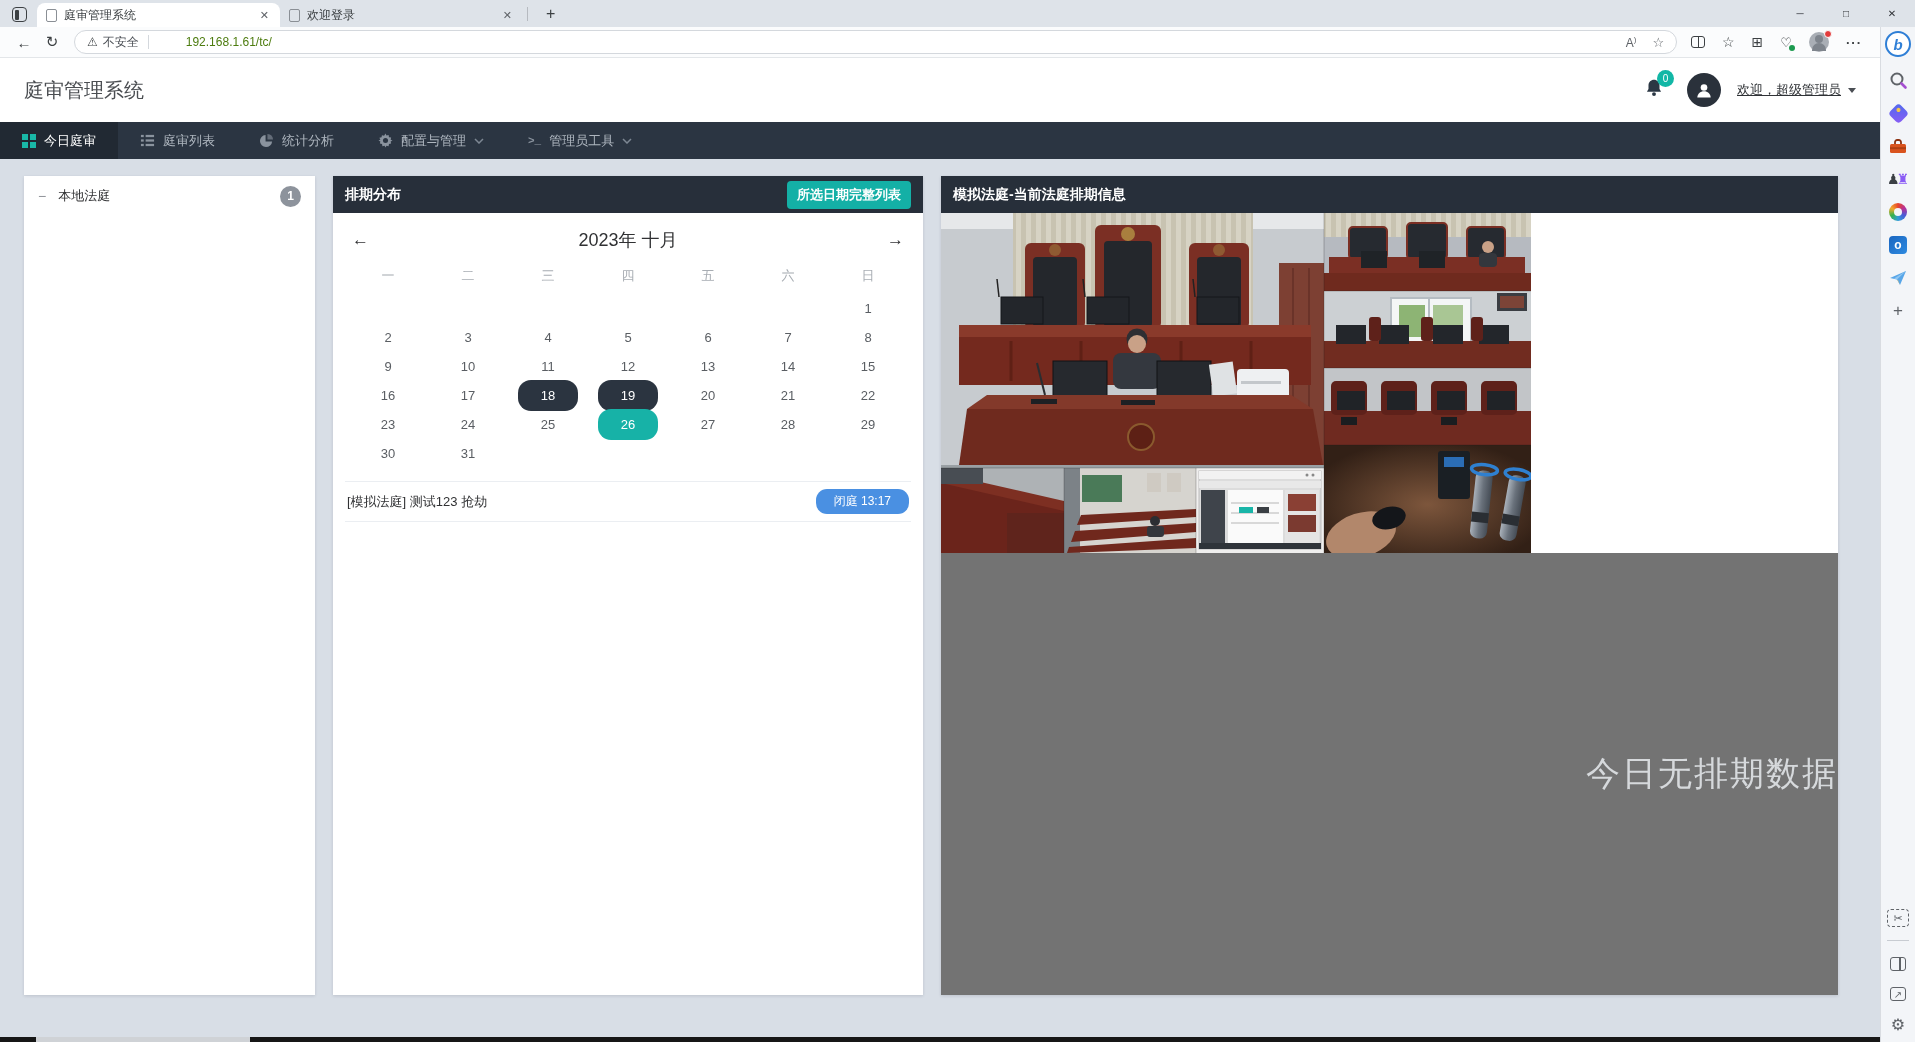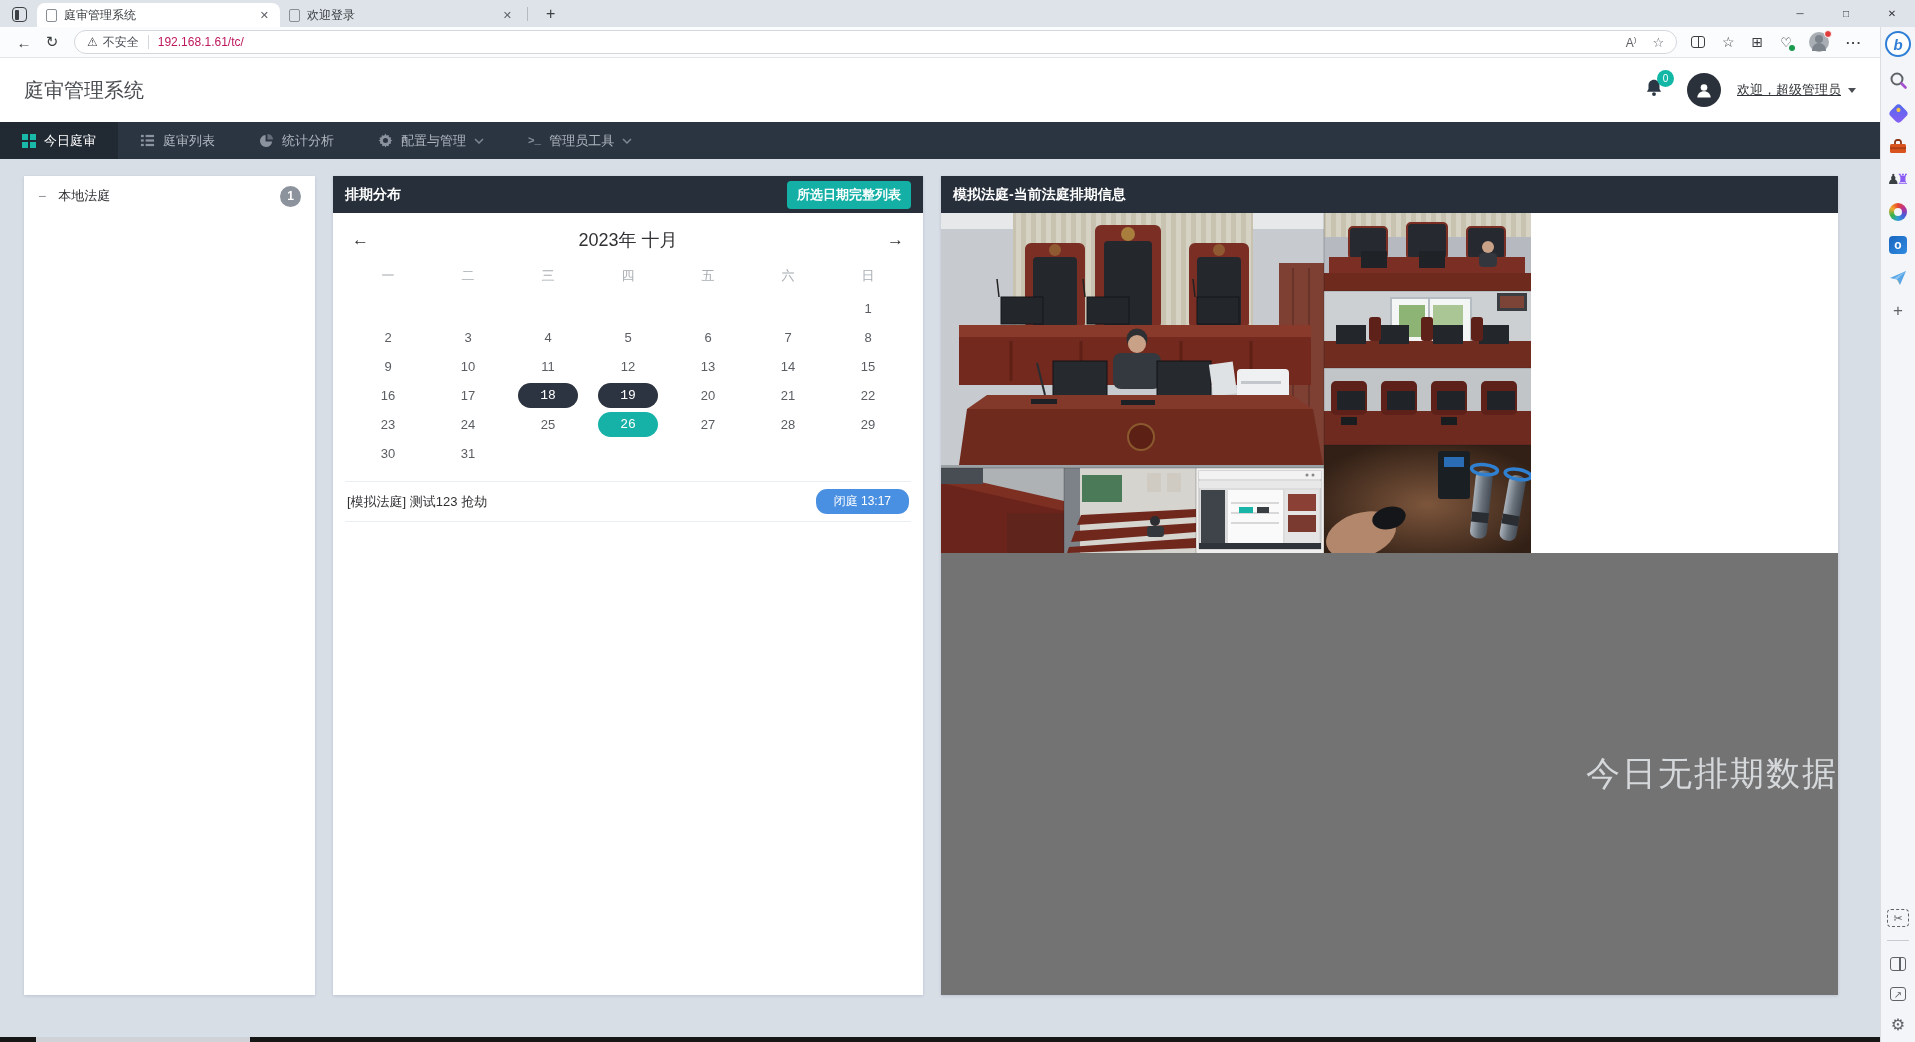--- a/index.html
+++ b/index.html
@@ -26,21 +26,21 @@
   .win-btn{width:46px;display:flex;align-items:center;justify-content:center;font-size:10px;color:#2f3236;}
 
   .toolbar{position:absolute;top:27px;left:0;width:1880px;height:31px;background:#fbfcfd;
           border-bottom:1px solid #e3e6e9;display:flex;align-items:center;padding:0 10px;}
   .navbtn{width:28px;text-align:center;font-size:15px;color:#3c4043;}
   .urlbar{flex:1;height:24px;margin:0 6px 0 8px;border:1px solid #d4d8dd;border-radius:12px;
           background:#fff;display:flex;align-items:center;padding:0 12px;font-size:12px;color:#2f3236;}
   .warn-icon{font-size:12px;color:#3c4043;margin-right:5px;}
   .sec-label{color:#4a4e54;}
   .url-div{width:1px;height:14px;background:#d4d8dd;margin:0 9px;}
-  .url-text{color:#be185d;}
+  .url-text{color:#4d7c0f;margin-left:28px;}
   .pill-right{margin-left:auto;display:flex;align-items:center;gap:16px;color:#3c4043;}
   .ra{font-size:12px;color:#5f6368;}
   .ra sup{font-size:8px;}
   .star{font-size:13px;color:#5f6368;}
   .tool-icons{display:flex;align-items:center;gap:17px;margin:0 8px;color:#3c4043;}
   .ibox{width:14px;height:12px;border:1.4px solid #3c4043;border-radius:3px;position:relative;display:inline-block;}
   .ibox.split:after{content:'';position:absolute;left:50%;top:0;bottom:0;width:1.4px;background:#3c4043;}
   .glyph14{font-size:14px;}
   .heart{position:relative;font-size:13px;}
   .heart:after{content:'';position:absolute;right:-3px;bottom:-1px;width:6px;height:6px;border-radius:50%;background:#1c9a4f;}
@@ -117,21 +117,21 @@
           display:flex;align-items:center;padding:0 12px;}
   .hdr-btn{margin-left:auto;background:#14b0a6;color:#fff;font-size:13px;font-weight:bold;
           border:none;border-radius:4px;padding:5px 10px;cursor:pointer;font-family:inherit;}
   .cal-body{padding:0 15px;}
   .cal-title-row{display:flex;align-items:center;justify-content:space-between;height:54px;
           font-size:18px;color:#303133;}
   .cal-arrow{font-size:17px;color:#303133;cursor:pointer;padding:0 4px;}
   .cal-grid{display:grid;grid-template-columns:repeat(7,1fr);}
   .cal-wd{color:#a8adb3;font-size:13px;text-align:center;height:27px;}
   .cal-cell{height:29px;display:flex;align-items:center;justify-content:center;font-size:13px;color:#5a5e63;}
-  .dpill{width:60px;height:25px;border-radius:13px;display:flex;align-items:center;justify-content:center;color:#fff;font-family:Liberation Mono, monospace;}
+  .dpill{width:60px;height:31px;border-radius:13px;display:flex;align-items:center;justify-content:center;color:#fff;}
   .dpill.dark{background:#2b3440;}
   .dpill.teal{background:#17b2a7;}
   .sched-row{margin:13px 12px 1px;border-top:1px solid #ebeef2;border-bottom:1px solid #ebeef2;
           height:41px;display:flex;align-items:center;font-size:13px;color:#303133;padding:0 2px;}
   .sched-badge{margin-left:auto;background:#4a90e2;color:#fff;border-radius:11px;padding:4px 18px;font-size:12px;}
 
   .court-panel{width:897px;position:relative;}
   .video{display:block;}
   .empty-area{position:absolute;left:0;right:0;bottom:0;height:442px;background:#737373;
           display:flex;align-items:center;justify-content:flex-end;}

